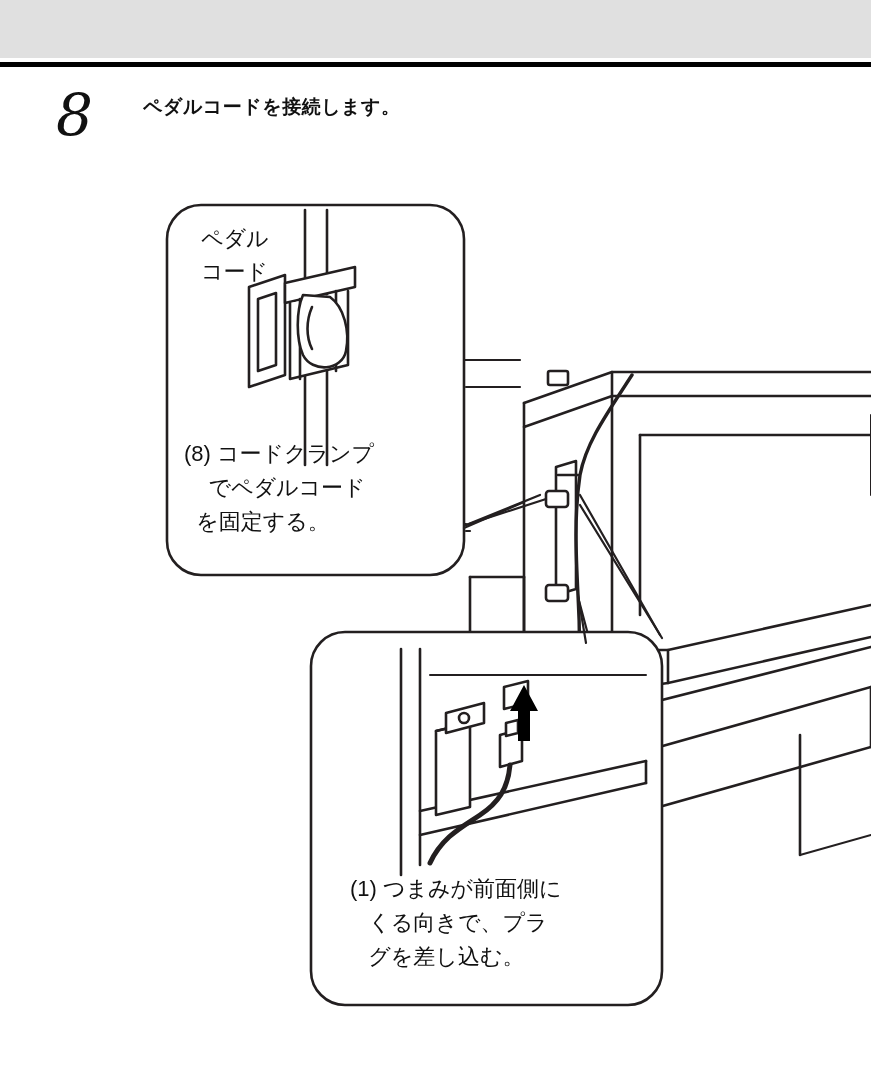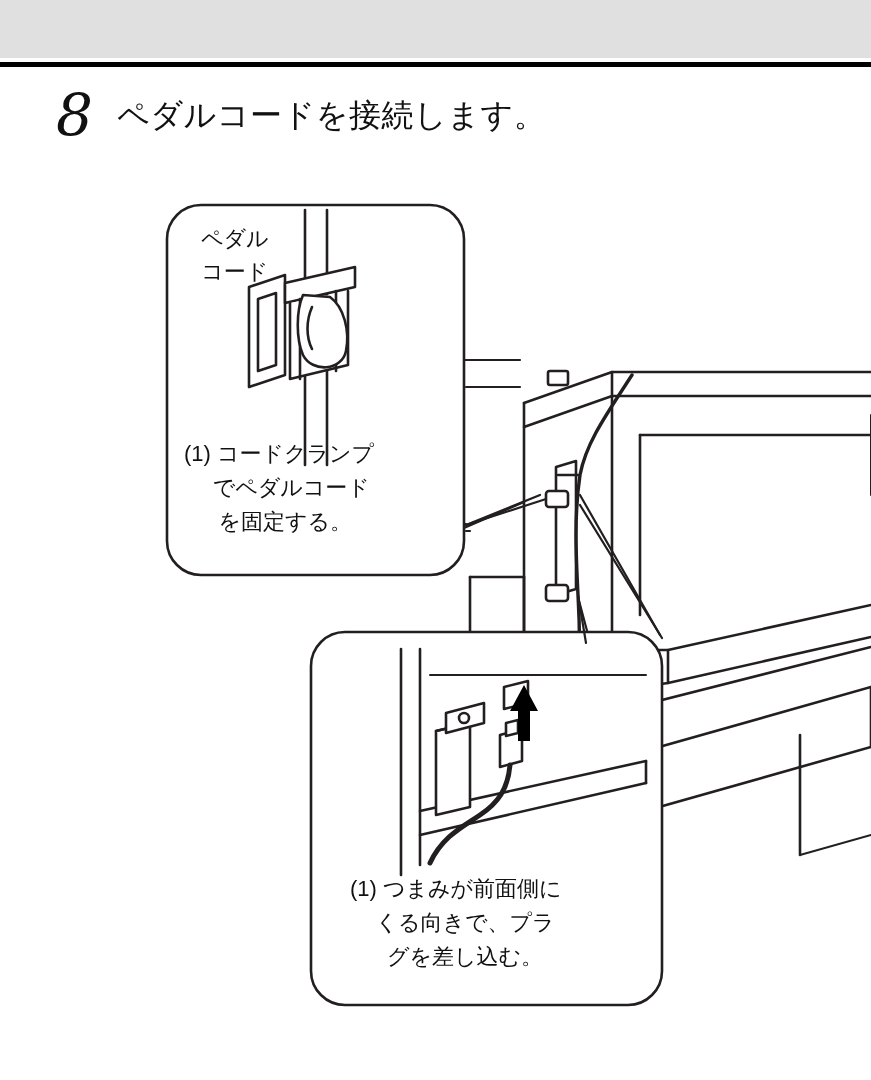--- a/index.html
+++ b/index.html
@@ -45,46 +45,46 @@
     left: 56px;
     top: 86px;
     font-family: "DejaVu Serif", serif;
     font-style: italic;
     font-size: 58px;
     line-height: 1;
     color: #111111;
   }
   .step-title {
     position: absolute;
-    left: 117px;
+    left: 143px;
     top: 94px;
-    font-size: 32px;
+    font-size: 19px;
     letter-spacing: 0.5px;
     color: #111111;
     white-space: nowrap;
+    font-weight: bold;
   }
 
   
   .figure {
     position: absolute;
     left: 0;
     top: 175px;
     width: 871px;
     height: 880px;
   }
   .figure svg { display: block; }
 
   
   .callout-text {
     position: absolute;
     font-size: 22px;
     line-height: 34px;
     color: #111111;
     white-space: pre;
-    text-align: center;
   }
   .cb1-label {
     left: 201px;
     top: 222px;
     line-height: 33px;
   }
   .cb1-body {
     left: 184px;
     top: 437px;
   }
@@ -219,18 +219,18 @@
       <g stroke-width="2.2">
         <path d="M586 468 L578 420"></path>
         <path d="M660 460 L580 320"></path>
       </g>
     </g>
   </svg>
 </div>
 
 <div class="callout-text cb1-label">ペダル
 コード</div>
-<div class="callout-text cb1-body">(1) コードクランプ
+<div class="callout-text cb1-body">(8) コードクランプ
     でペダルコード
   を固定する。</div>
 <div class="callout-text cb2-body">(1) つまみが前面側に
    くる向きで、プラ
    グを差し込む。</div>
 
 </body></html>

